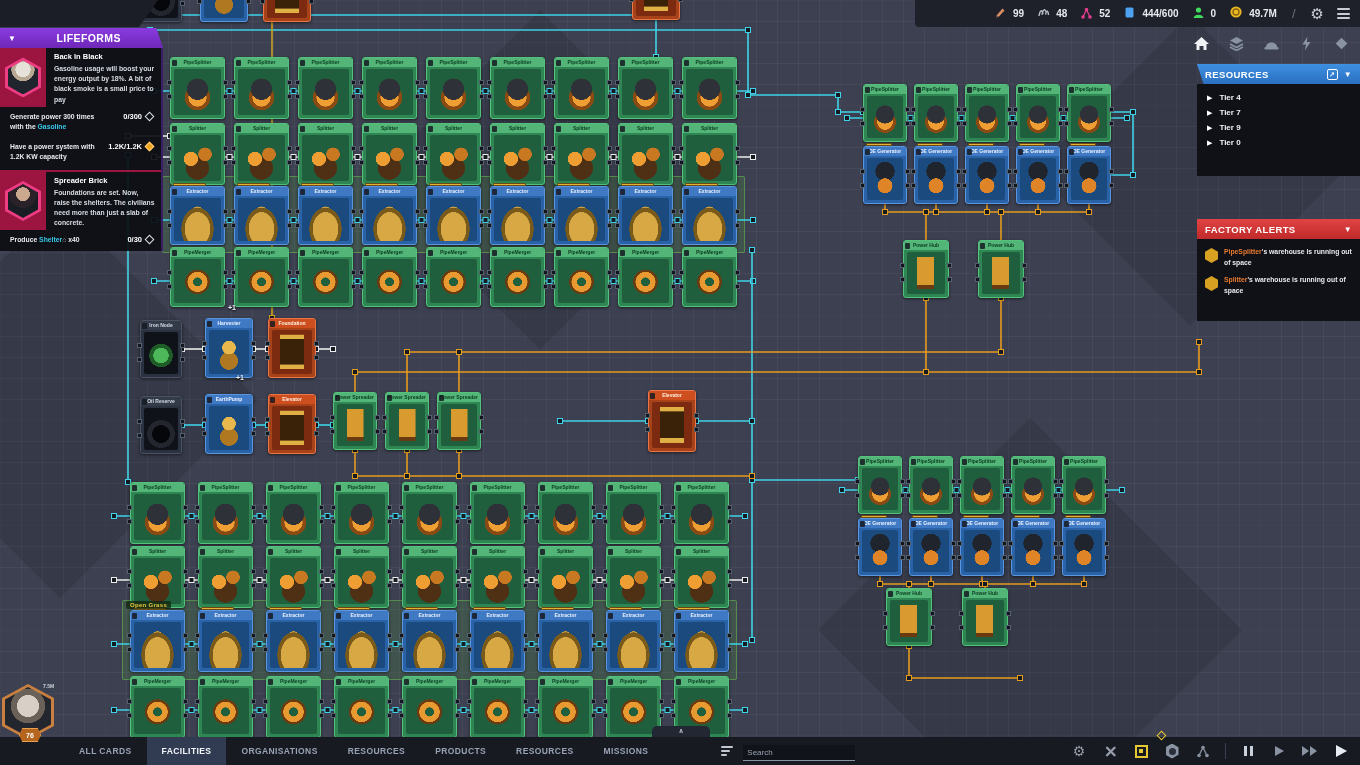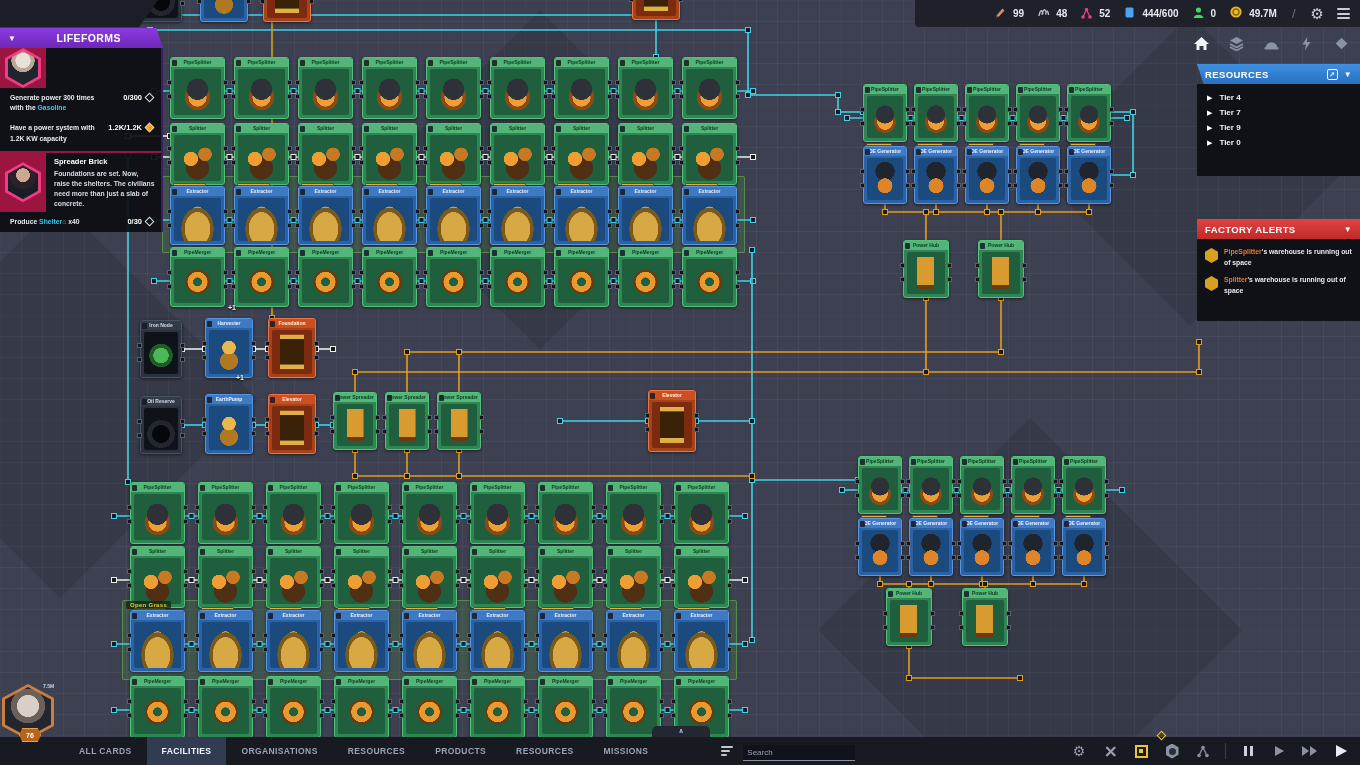--- a/index.html
+++ b/index.html
@@ -1373,20 +1373,24 @@
       <span class="tri">▼</span>
       <span style="flex:1;text-align:center;">LIFEFORMS</span>
     </div>
     <div class="p-body" id="missions-body">
         <div class="m-head">
           <div class="avwrap">
         <div class="hexa">
               <div class="face face-m"></div>
             </div>
           </div>
+      <div class="m-right">
+        <div class="m-name">Back In Black</div>
+        <div class="m-desc">Gasoline usage will boost your energy output by 18%. A bit of black smoke is a small price to pay</div>
+      </div>
         </div>
         <div class="obj">
           <span class="t">Generate power 300 times with the <span class="key">Gasoline</span></span>
         <span class="p">
             <span>0/300</span>
         <span class="dia "></span>
           </span>
         </div>
         <div class="obj">
           <span class="t">Have a power system with 1.2K KW capacity<span class="key"></span></span>

